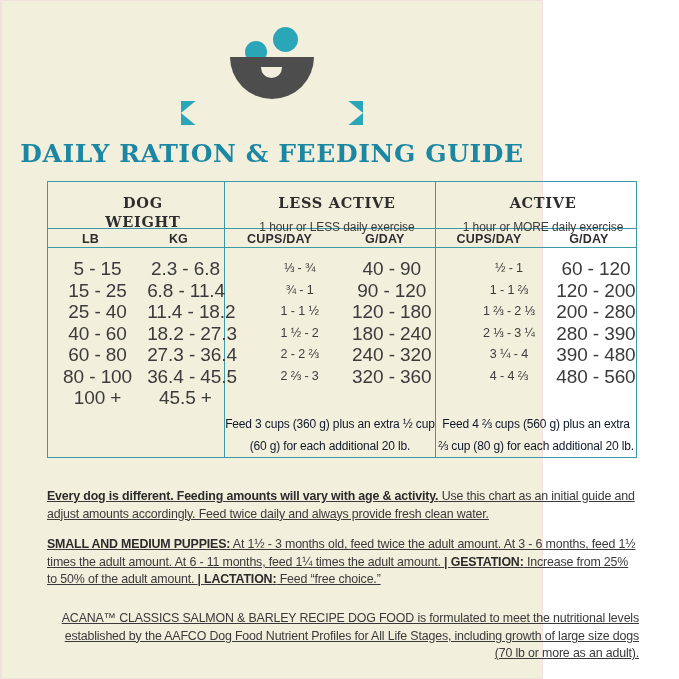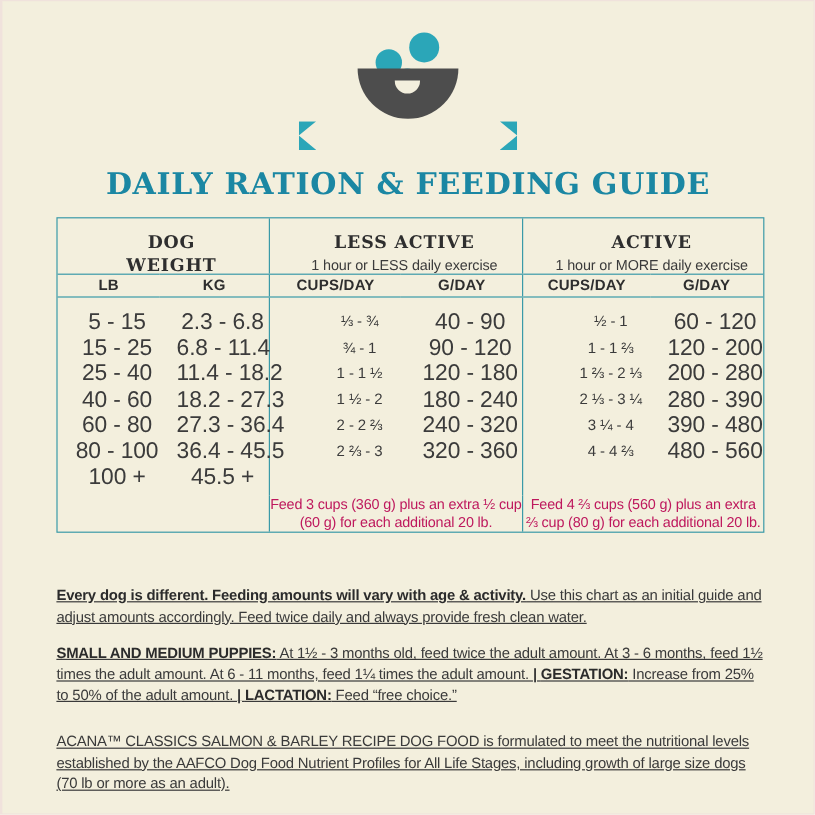--- a/index.html
+++ b/index.html
@@ -8,21 +8,21 @@
     background: #ffffff;
   }
   body {
     width: 679px;
     height: 679px;
     overflow: hidden;
     font-family: "Liberation Sans", sans-serif;
   }
   #page {
     position: relative;
-    width: 679px;
+    width: 543px;
     height: 679px;
     background: #f3efdd;
     box-sizing: border-box;
     border-left: 2px solid #f0e2dc;
     border-top: 1px solid #f0e2dc;
     border-right: 1px solid #f0e2dc;
     border-bottom: 1px solid #f0e2dc;
   }
 
   
@@ -122,21 +122,21 @@
     font-family: "DejaVu Serif", serif;
     font-weight: bold;
     font-size: 14.5px;
     color: #2e2e2e;
     letter-spacing: 0.7px;
     line-height: 19px;
   }
   .grp-sub {
     font-size: 12px;
     color: #3b3b3b;
-    margin-top: 2px;
+    margin-top: 8px;
     letter-spacing: -0.1px;
   }
   .grp-cell { padding: 11px 0 10px 14px; height: 46px; box-sizing: border-box; }
 
   .subhead-cell { padding: 7px 0 7px 14px; }
   .subhead {
     font-weight: bold;
     font-size: 12.5px;
     color: #2e2e2e;
     letter-spacing: 0.2px;
@@ -150,39 +150,39 @@
     line-height: 21.5px;
     white-space: nowrap;
     letter-spacing: -0.1px;
   }
   .drow.small { font-size: 12.5px; margin-left: 26px; }
 
   .note-cell {
     padding: 6px 10px 9px 10px;
     text-align: center;
     font-size: 12px;
-    color: #be185d;
-    line-height: 15px;
+    color: #0f172a;
+    line-height: 22px;
     letter-spacing: -0.15px;
   }
 
   
   #copy {
     position: absolute;
     left: 45px;
     top: 487px;
     width: 592px;
     font-size: 12.4px;
     line-height: 17.6px;
     color: #3a3a3a;
     letter-spacing: -0.16px;
   }
   #copy p { margin: 0 0 0 0; text-decoration: underline; }
   #copy p.p2 { margin-top: 13px; }
-  #copy p.p3 { margin-top: 21px; }
+  #copy p.p3 { margin-top: 21px; text-align: right; }
   .b { font-weight: bold; color: #2b2b2b; }
   .sep { font-weight: bold; }
 </style>
 </head>
 <body>
 
 <div id="page">
 
   <div id="icon-area">
     <div class="kibble k1"></div>

